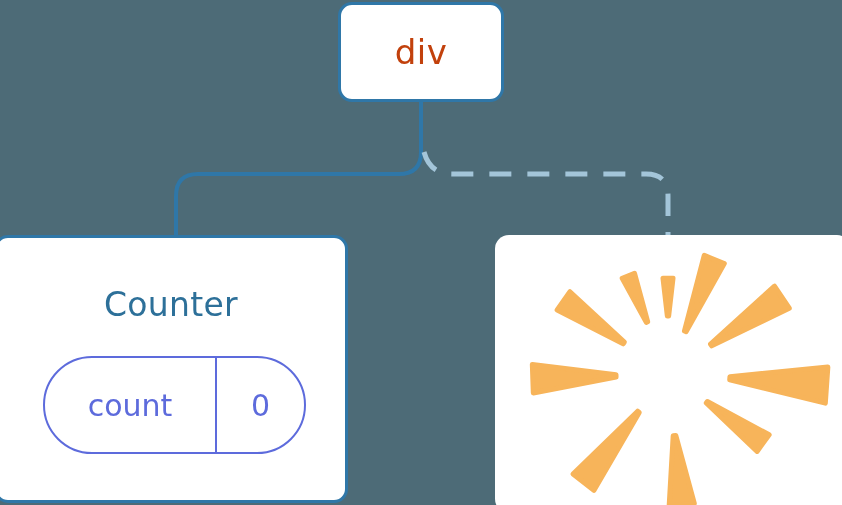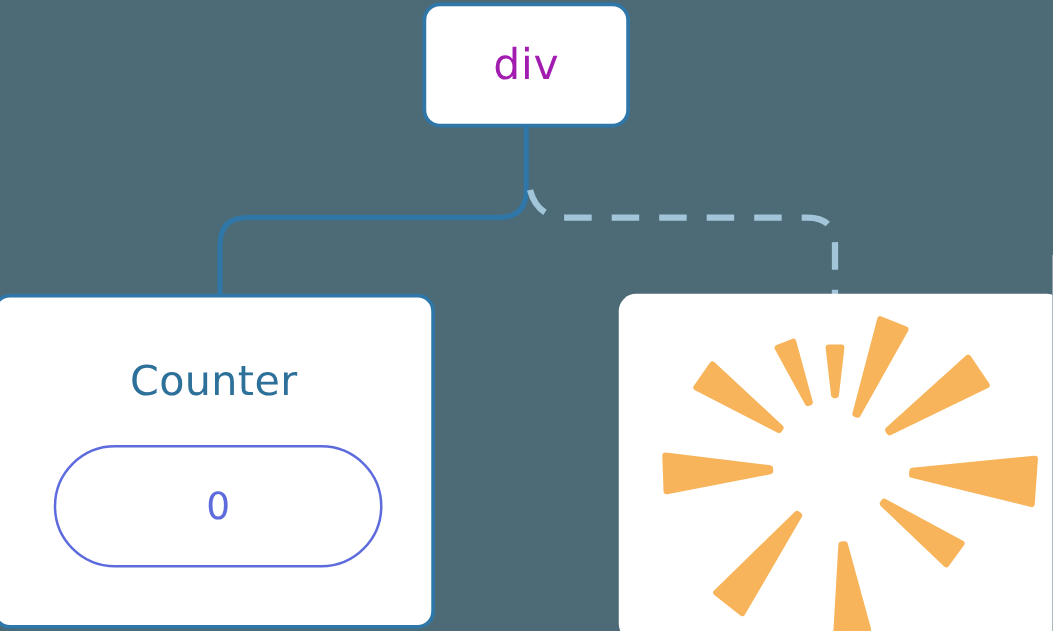--- a/index.html
+++ b/index.html
@@ -48,21 +48,21 @@
   #node-div {
     left: 338px;
     top: 2px;
     width: 166px;
     height: 100px;
     display: flex;
     align-items: center;
     justify-content: center;
   }
   .node-title-div {
-    color: #a21caf;
+    color: #c2410c;
     font-size: 34px;
     line-height: 1;
     letter-spacing: 0.5px;
   }
 
   
   #node-counter {
     left: -6px;
     top: 235px;
     width: 354px;
@@ -141,20 +141,21 @@
   </svg>
 
   <div class="node bordered" id="node-div">
     <span class="node-title-div">div</span>
   </div>
 
   <div class="node bordered" id="node-counter">
     <div class="node-title-counter">Counter</div>
 
     <div class="state-pill">
+      <div class="pill-key">count</div>
       <div class="pill-value">0</div>
     </div>
   </div>
 
   <div class="node" id="node-sparkle">
     <svg id="sparkle-svg" viewBox="0 0 356 278" xmlns="http://www.w3.org/2000/svg">
         <path d="M 189.41,96.03 L 191.05,96.69 L 229.29,28.52 L 209.25,20.42 Z" fill="#f7b45a" stroke="#f7b45a" stroke-width="5" stroke-linejoin="round"></path>
         <path d="M 215.49,109.02 L 216.71,110.84 L 294.28,73.15 L 279.48,51.22 Z" fill="#f7b45a" stroke="#f7b45a" stroke-width="5" stroke-linejoin="round"></path>
         <path d="M 234.94,141.78 L 234.72,144.87 L 330.32,168.16 L 332.85,132.02 Z" fill="#f7b45a" stroke="#f7b45a" stroke-width="5" stroke-linejoin="round"></path>
         <path d="M 212.37,166.46 L 211.28,167.95 L 262.06,216.41 L 274.15,199.77 Z" fill="#f7b45a" stroke="#f7b45a" stroke-width="5" stroke-linejoin="round"></path>

